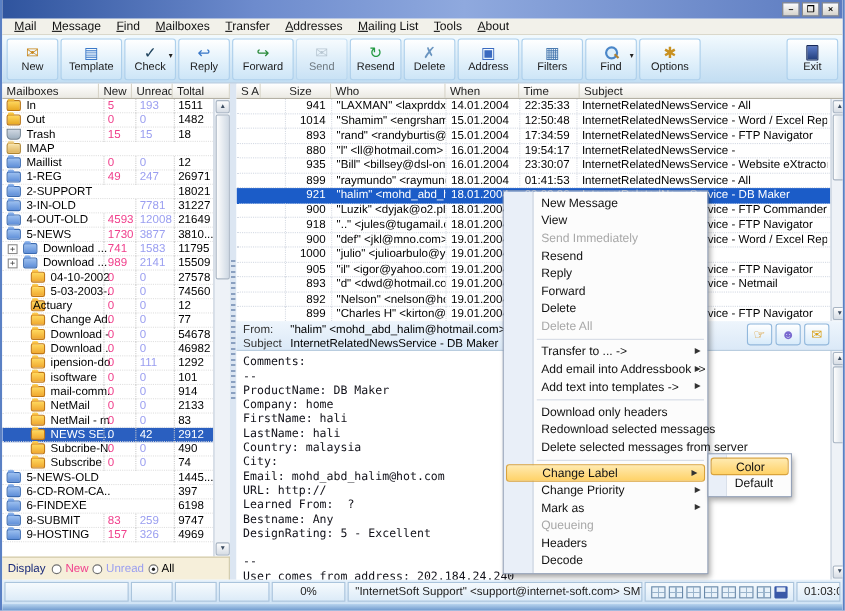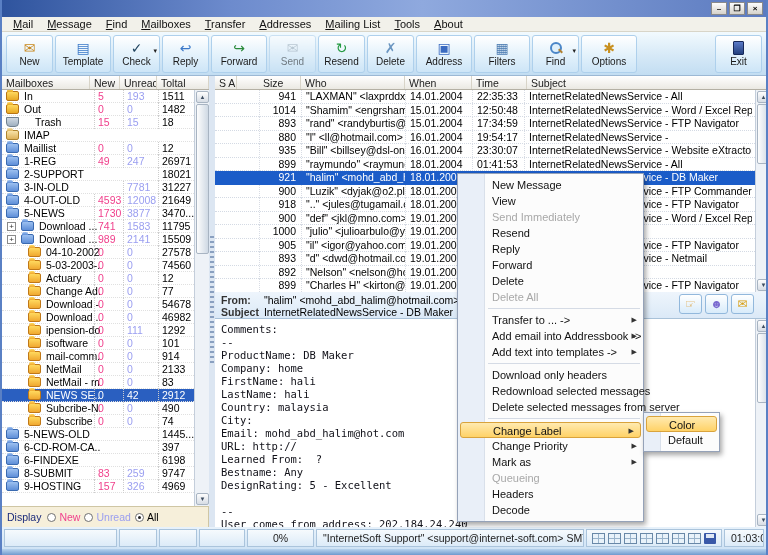--- a/index.html
+++ b/index.html
@@ -115,21 +115,21 @@
   .sb-btn { position:absolute; left:1px; width:13px; height:12px;
     background:linear-gradient(#fdfdfd,#d7dde5); border:1px solid #a8b4c2; border-radius:2px;
     font-size:6px; color:#3c4c60; text-align:center; line-height:11px; }
   .sb-thumb { position:absolute; left:1px; width:13px; background:linear-gradient(90deg,#fdfdfd,#cfd9e4);
     border:1px solid #a8b4c2; border-radius:2px; }
 
   
   .preview-hdr { position:absolute; left:213px; top:292px; width:555px; height:27px;
     background:linear-gradient(#eef5fc,#dbe9f7); border-bottom:1px solid #a9c2d9; font-size:10.5px; }
   .pv-line { position:absolute; left:6px; white-space:nowrap; }
-  .pv-lab { color:#333; display:inline-block; width:40px;font-weight:bold; }
+  .pv-lab { color:#333; display:inline-block; width:40px; }
   .pv-val { color:#000; }
   .pv-icons { position:absolute; right:16px; top:2px; display:flex; gap:3px; }
   .pv-icon-btn { width:23px; height:20px; border:1px solid #92b8dc; border-radius:3px;
     background:linear-gradient(#ffffff,#d8ebfa); font-size:12px; text-align:center; line-height:19px; }
   .g-hand::before { content:"☞"; color:#d89018; }
   .g-face::before { content:"☻"; color:#7a6ad0; }
   .g-mail::before { content:"✉"; color:#d8a018; }
   .preview-body { position:absolute; left:213px; top:319px; width:540px; height:208px; background:#fff;
     overflow:hidden; }
   .preview-body pre { font-family:"DejaVu Sans Mono", monospace; font-size:10.5px; line-height:13px;
@@ -267,21 +267,21 @@
       </div>
       <div class="tree-row">
         <span class="ic mail-out-icon" style="left: 4px;"></span>
         <span class="tree-label" style="left: 22px;">Out</span>
         <span class="tcell c-new">0</span>
         <span class="tcell c-unread">0</span>
         <span class="tcell c-total">1482</span>
       </div>
       <div class="tree-row">
         <span class="ic trash-icon" style="left: 4px;"></span>
-        <span class="tree-label" style="left: 22px; margin-left: 11px;">Trash</span>
+        <span class="tree-label" style="left: 22px;">Trash</span>
         <span class="tcell c-new">15</span>
         <span class="tcell c-unread">15</span>
         <span class="tcell c-total">18</span>
       </div>
       <div class="tree-row">
         <span class="ic folder-tan-icon" style="left: 4px;"></span>
         <span class="tree-label" style="left: 22px;">IMAP</span>
         <span class="tcell c-new"></span>
         <span class="tcell c-unread"></span>
         <span class="tcell c-total"></span>
@@ -319,21 +319,21 @@
         <span class="tree-label" style="left: 22px;">4-OUT-OLD</span>
         <span class="tcell c-new">4593</span>
         <span class="tcell c-unread">12008</span>
         <span class="tcell c-total">21649</span>
       </div>
       <div class="tree-row">
         <span class="ic folder-blue-icon" style="left: 4px;"></span>
         <span class="tree-label" style="left: 22px;">5-NEWS</span>
         <span class="tcell c-new">1730</span>
         <span class="tcell c-unread">3877</span>
-        <span class="tcell c-total">3470...</span>
+        <span class="tcell c-total">3810...</span>
       </div>
       <div class="tree-row">
         <span class="expand" style="left: 5px;">+</span>
         <span class="ic folder-blue-icon" style="left: 19px;"></span>
         <span class="tree-label" style="left: 37px;">Download ...</span>
         <span class="tcell c-new">741</span>
         <span class="tcell c-unread">1583</span>
         <span class="tcell c-total">11795</span>
       </div>
       <div class="tree-row">
@@ -353,21 +353,21 @@
       </div>
       <div class="tree-row">
         <span class="ic mail-yellow-icon" style="left: 26px;"></span>
         <span class="tree-label" style="left: 44px;">5-03-2003-...</span>
         <span class="tcell c-new">0</span>
         <span class="tcell c-unread">0</span>
         <span class="tcell c-total">74560</span>
       </div>
       <div class="tree-row">
         <span class="ic mail-yellow-icon" style="left: 26px;"></span>
-        <span class="tree-label" style="left: 44px;">Actuary</span>
+        <span class="tree-label" style="left: 28px;">Actuary</span>
         <span class="tcell c-new">0</span>
         <span class="tcell c-unread">0</span>
         <span class="tcell c-total">12</span>
       </div>
       <div class="tree-row">
         <span class="ic mail-yellow-icon" style="left: 26px;"></span>
         <span class="tree-label" style="left: 44px;">Change Ad...</span>
         <span class="tcell c-new">0</span>
         <span class="tcell c-unread">0</span>
         <span class="tcell c-total">77</span>

